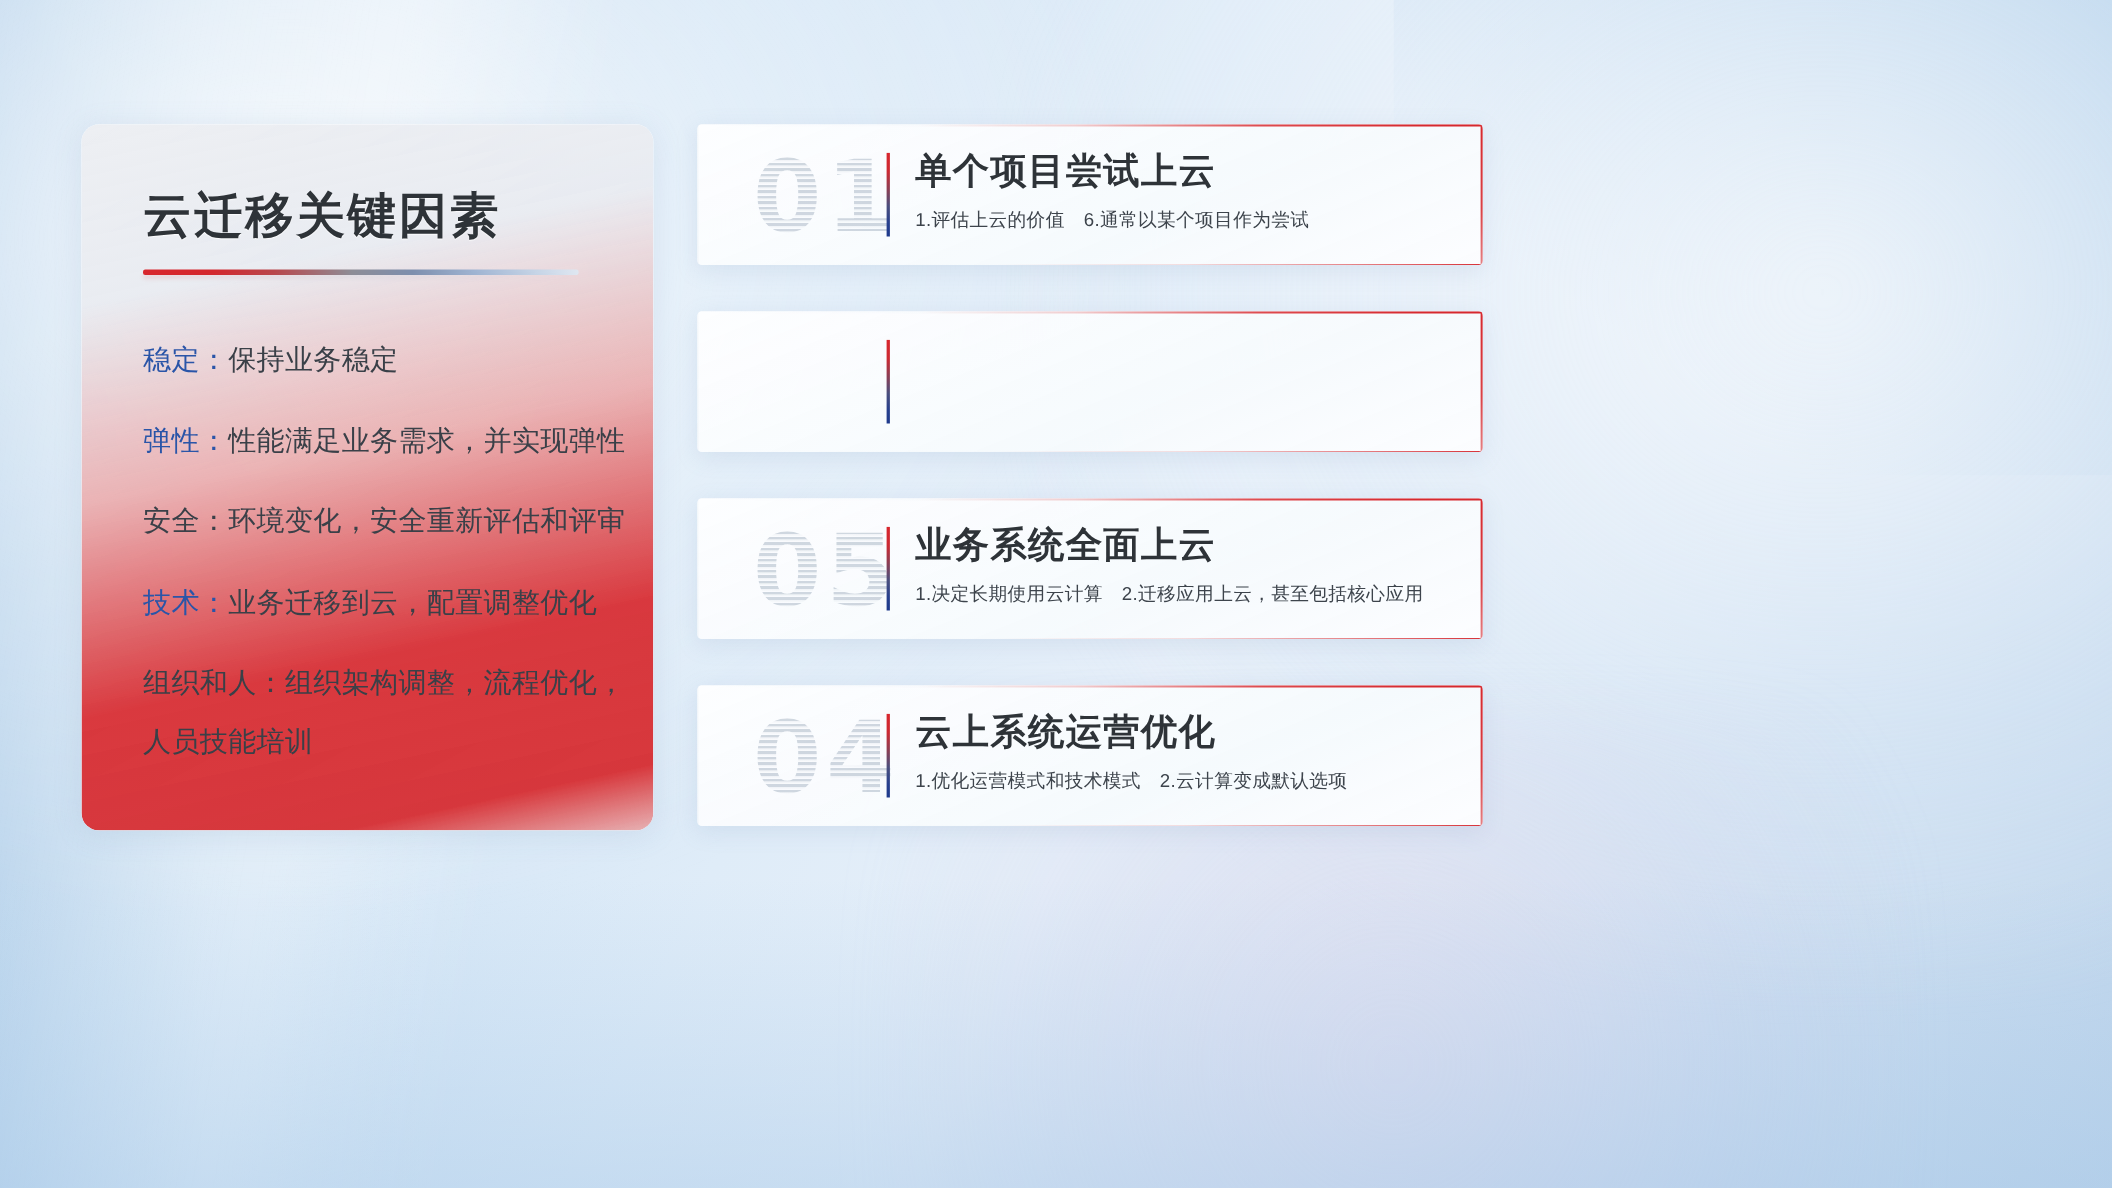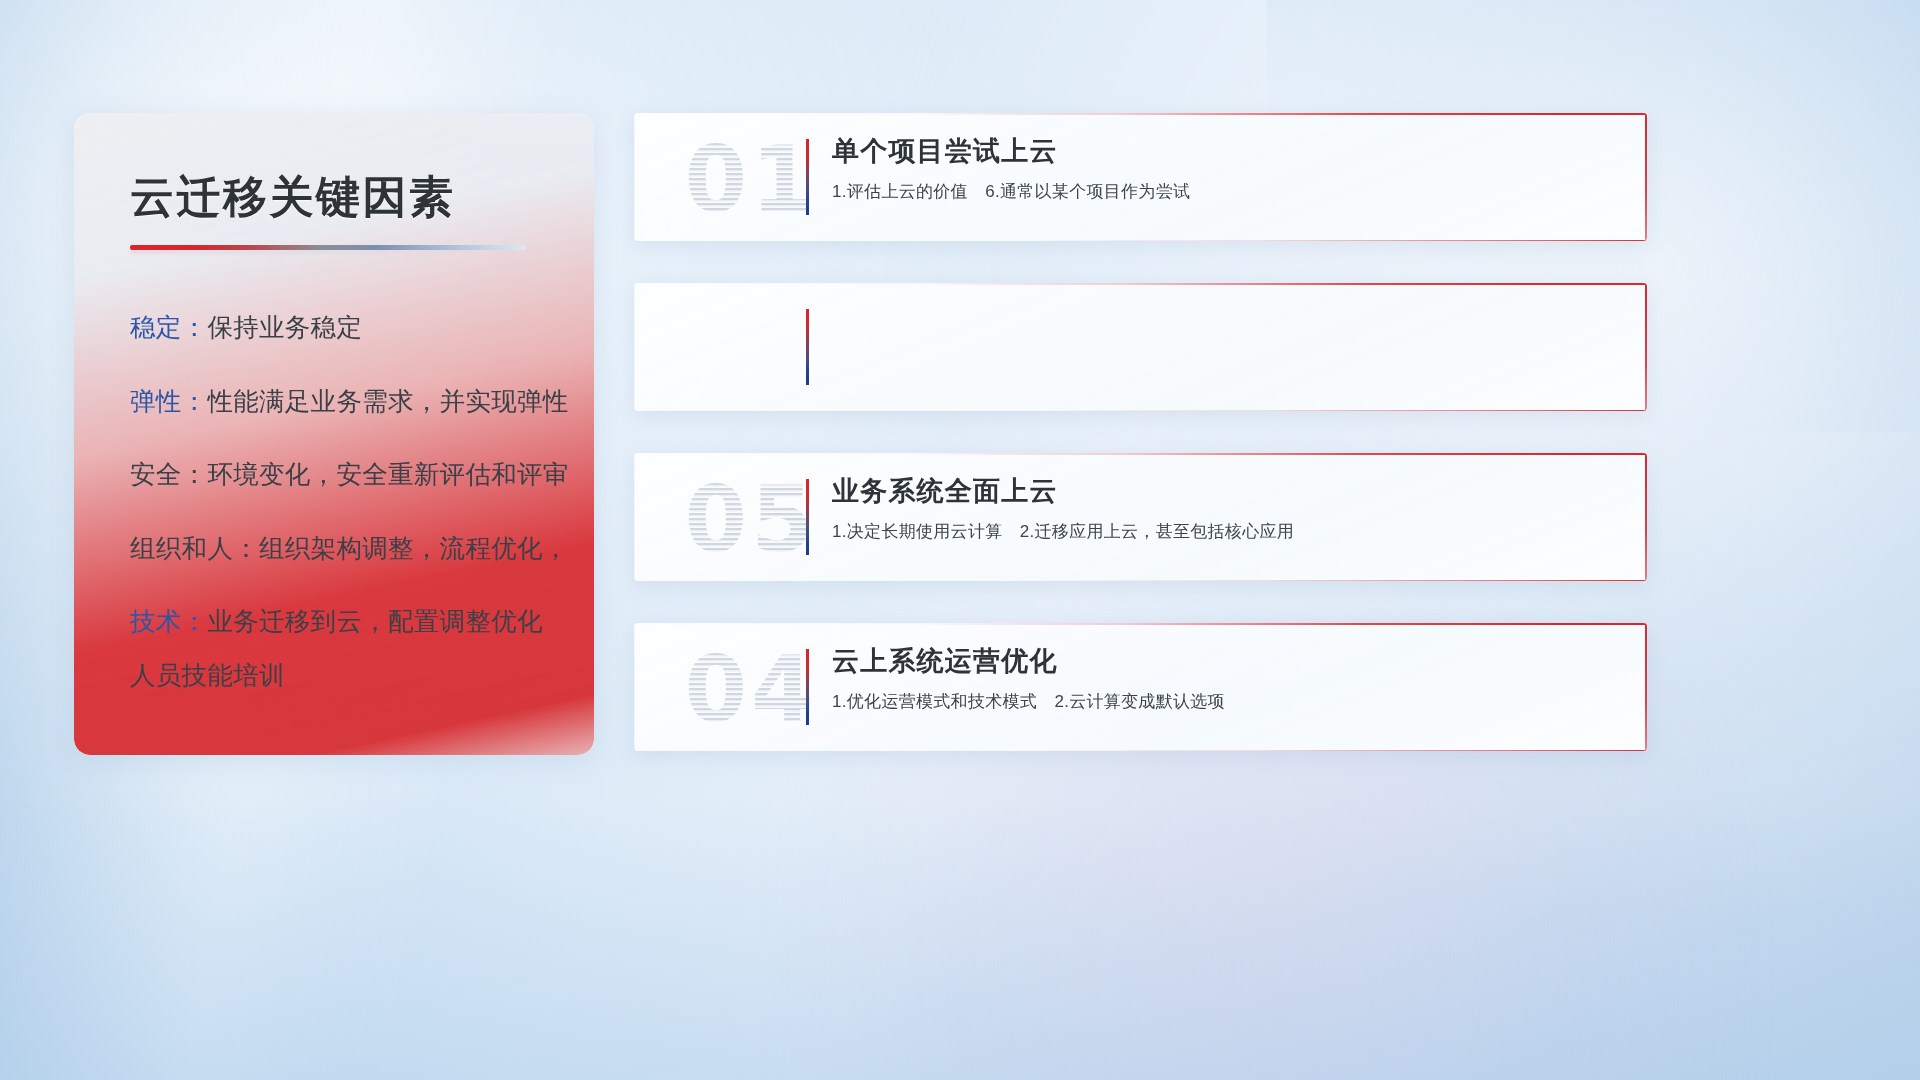--- a/index.html
+++ b/index.html
@@ -115,21 +115,21 @@
   .factor-row:last-child { margin-bottom:0; }
   .factor-label { font-weight:normal; }
   .factor-label.accent { color:#2a55a8;text-align:center; }
   .factor-label.plain { color:#3a4048; }
   .factor-text { color:#3a4048; }
   .factor-cont { font-size:25.5px; color:#3a4048; margin-top:-20px; margin-bottom:0; }
 
   
   #cards { position:absolute; left:634px; top:113px; width:870px; }
   .card {
-    position:relative; width:1013px; height:128px; margin-bottom:42px;
+    position:relative; width:714px; height:128px; margin-bottom:42px;
     border-radius:4px;
     background:linear-gradient(158deg,
         rgba(255,255,255,0.92) 0%,
         rgba(250,252,254,0.95) 34%,
         rgba(246,250,253,0.97) 64%,
         rgba(252,253,255,0.99) 100%);
     box-shadow:0 5px 20px rgba(120,150,185,0.15);
     overflow:hidden;
   }
   .card:last-child { margin-bottom:0; }
@@ -169,21 +169,21 @@
     user-select:none;
   }
   .card-divider {
     position:absolute; left:172px; top:26px; width:2.6px; height:76px;
     background:linear-gradient(180deg,
       #d8262d 0%, #cc2a33 22%, #8a3f55 44%,
       #4a4f7e 64%, #27408e 84%, #1e3a8c 100%);
   }
   .card-body { position:absolute; left:198px; top:22px; right:26px; }
   .card-title {
-    font-size:27px; font-weight:bold; color:#2e3338; letter-spacing:1.2px;
+    font-size:33px; font-weight:bold; color:#2e3338; letter-spacing:1.2px;
     line-height:1.2;
   }
   .card-sub {
     margin-top:14px; font-size:17px; color:#3d444c; letter-spacing:0.3px;
     white-space:pre; line-height:1.3;
   }
 </style>
 </head>
 <body>
 
@@ -217,25 +217,25 @@
 
         <div class="factor-row">
           <span class="factor-label accent">弹性：</span><span class="factor-text">性能满足业务需求，并实现弹性</span>
         </div>
 
         <div class="factor-row">
           <span class="factor-label plain">安全：</span><span class="factor-text">环境变化，安全重新评估和评审</span>
         </div>
 
         <div class="factor-row">
+          <span class="factor-label accent">技术：</span><span class="factor-text">业务迁移到云，配置调整优化</span>
+        </div>
+
+        <div class="factor-row">
           <span class="factor-label plain">组织和人：</span><span class="factor-text">组织架构调整，流程优化，</span>
-        </div>
-
-        <div class="factor-row">
-          <span class="factor-label accent">技术：</span><span class="factor-text">业务迁移到云，配置调整优化</span>
         </div>
 
         <div class="factor-row factor-cont">
           <span class="factor-text">人员技能培训</span>
         </div>
 
       </div>
     </div>
   </section>
 

